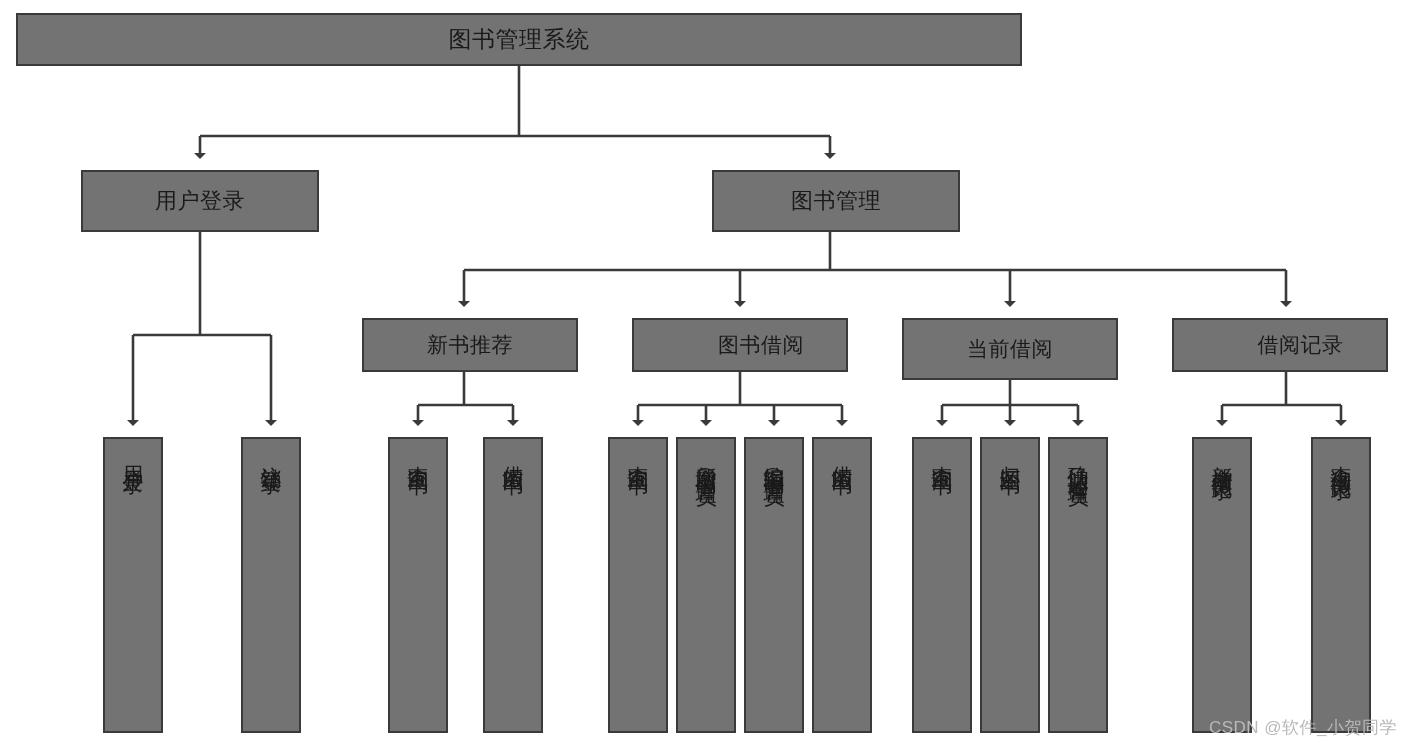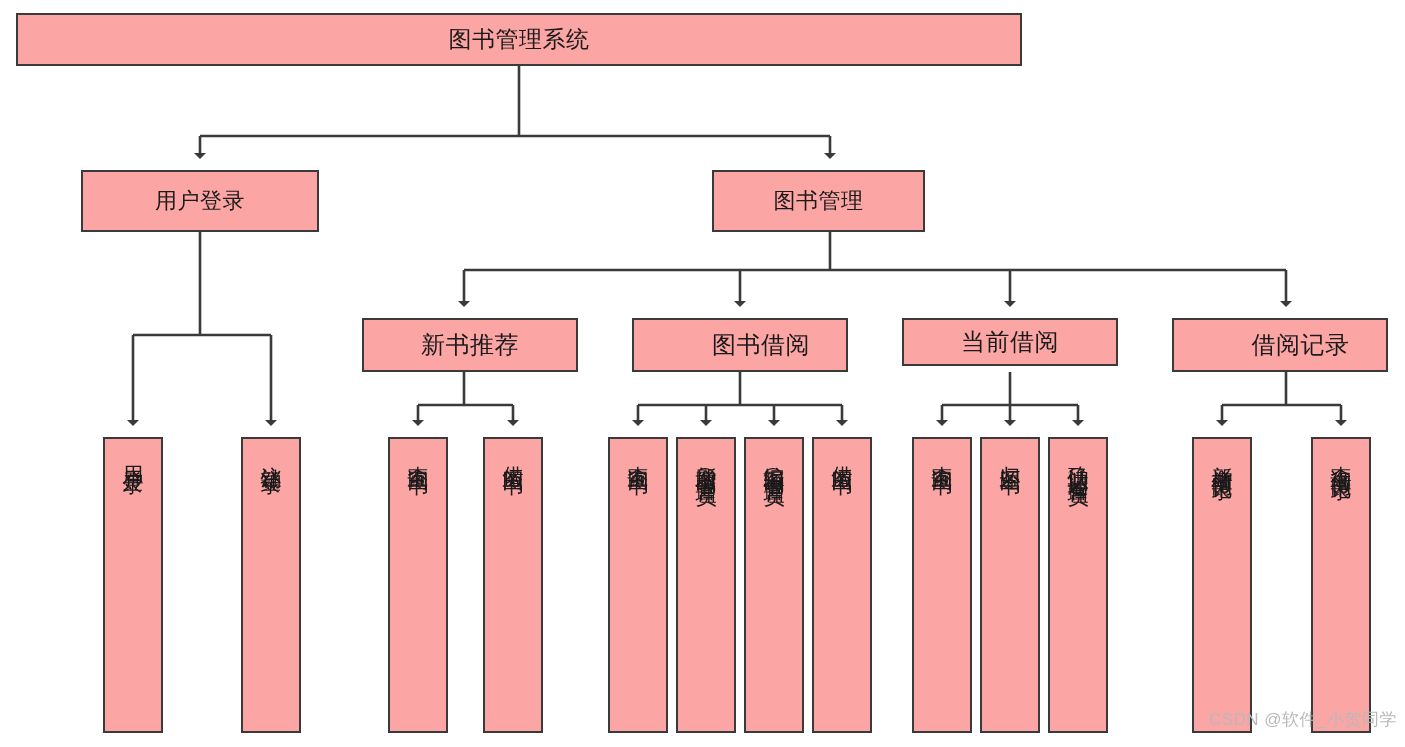--- a/index.html
+++ b/index.html
@@ -8,54 +8,54 @@
     background:#ffffff;
     font-family:"Liberation Sans","DejaVu Sans",sans-serif;
     overflow:hidden;
   }
   #canvas{position:relative;width:1405px;height:747px;}
   svg#edges{position:absolute;left:0;top:0;width:1405px;height:747px;pointer-events:none;}
 
   .node{
     position:absolute;
     box-sizing:border-box;
-    background:#fca5a5;
+    background:#737373;
     border:2px solid #3a3a3a;
     display:flex;
     align-items:center;
     justify-content:center;
     color:#1a1a1a;
     z-index:2;
   }
   .node .lbl{
     display:block;
     text-align:center;
     line-height:1.18;
     letter-spacing:0.5px;
   }
   .node.root .lbl{font-size:23px;}
   .node.lvl2 .lbl{font-size:22px;}
-  .node.lvl3 .lbl{font-size:24px;}
+  .node.lvl3 .lbl{font-size:21px;}
   .node.leaf{
     padding:10px 0 0 0;
     align-items:flex-start;
     justify-content:center;
   }
   .node.leaf .lbl{
     writing-mode:vertical-rl;
     text-orientation:upright;
     font-size:21px;
     line-height:1.05;
     letter-spacing:3px;
     white-space:nowrap;
   }
   #watermark{
     position:absolute;
     right:8px;
-    bottom:16px;
+    bottom:8px;
     font-size:17px;
     color:#b9b9b9;
     letter-spacing:0.5px;
     z-index:3;
     white-space:nowrap;
   }
 </style>
 </head>
 <body>
 
@@ -111,31 +111,31 @@
     </g>
   </svg>
 
   <div class="node root" style="left:16px;top:13px;width:1006px;height:53px;">
     <span class="lbl">图书管理系统</span>
   </div>
 
   <div class="node lvl2" style="left:81px;top:170px;width:238px;height:62px;">
     <span class="lbl">用户登录</span>
   </div>
-  <div class="node lvl2" style="left:712px;top:170px;width:213px;height:62px;">
+  <div class="node lvl2" style="left:712px;top:170px;width:248px;height:62px;">
     <span class="lbl">图书管理</span>
   </div>
 
   <div class="node lvl3" style="left:362px;top:318px;width:216px;height:54px;">
     <span class="lbl">新书推荐</span>
   </div>
   <div class="node lvl3" style="left:632px;top:318px;width:216px;height:54px;padding-left:42px;">
     <span class="lbl">图书借阅</span>
   </div>
-  <div class="node lvl3" style="left:902px;top:318px;width:216px;height:48px;">
+  <div class="node lvl3" style="left:902px;top:318px;width:216px;height:62px;">
     <span class="lbl">当前借阅</span>
   </div>
   <div class="node lvl3" style="left:1172px;top:318px;width:216px;height:54px;padding-left:41px;">
     <span class="lbl">借阅记录</span>
   </div>
 
   <div class="node leaf" style="left:103px;top:437px;width:60px;height:296px;">
     <span class="lbl">用户登录</span>
   </div>
   <div class="node leaf" style="left:241px;top:437px;width:60px;height:296px;">

